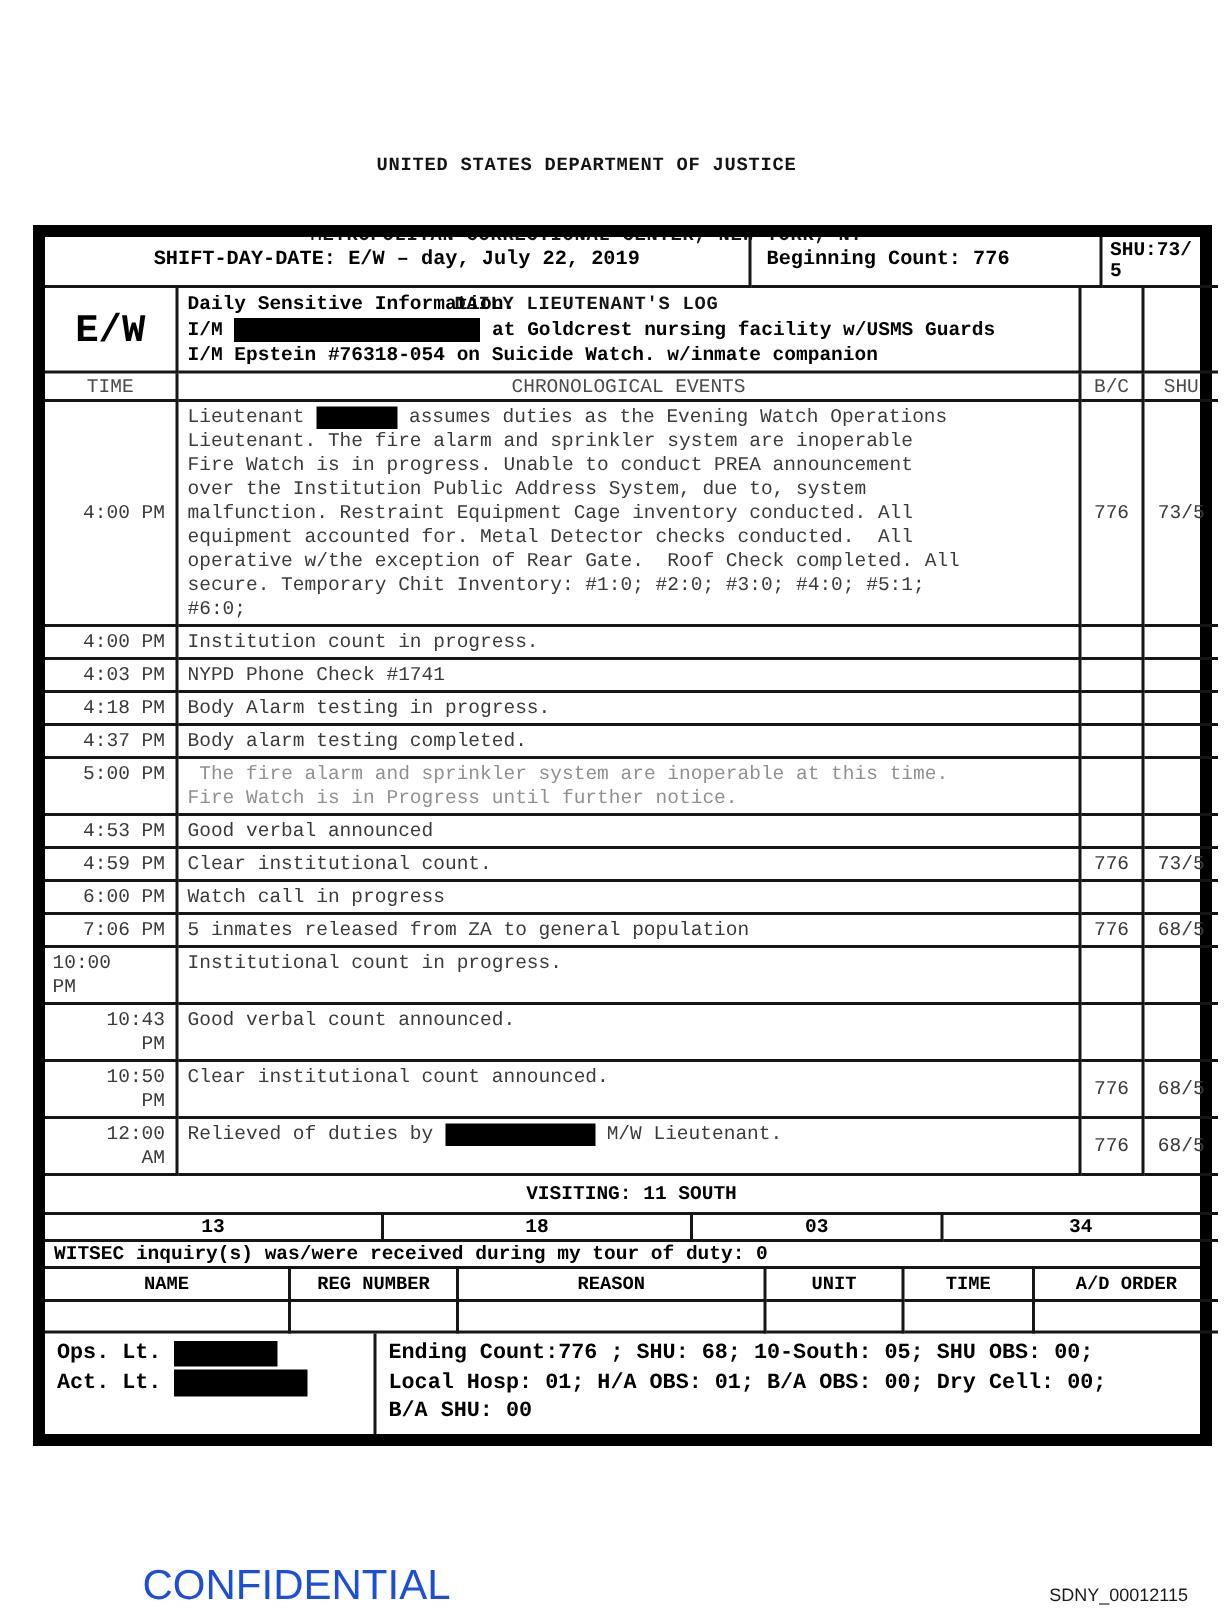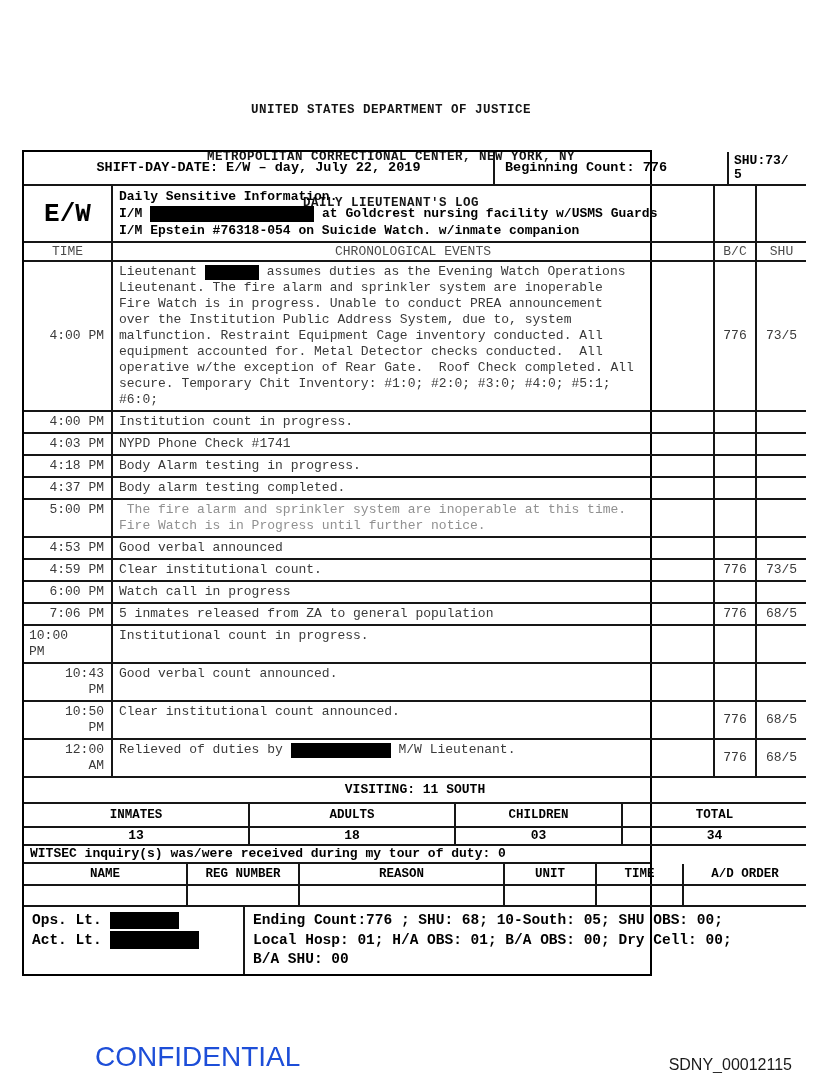--- a/index.html
+++ b/index.html
@@ -8,22 +8,22 @@
     position:relative; width:816px; height:1073px; background:#fff;
     font-family:"Liberation Mono","DejaVu Sans Mono",monospace; color:#3a3a3a;
     overflow:hidden;
   }
   .doc-header {
     position:absolute; top:72px; left:0; width:782px; text-align:center;
     font-weight:bold; font-size:12.5px; line-height:15.5px; color:#141414;
     letter-spacing:0.5px; white-space:pre;
   }
   .tables {
-    position:absolute; left:22px; top:150px; width:630px;
-    border:2px solid #000000;
+    position:absolute; left:22px; top:150px; width:786px;
+    border:8px solid #000000;
   }
   table { width:100%; border-collapse:collapse; table-layout:fixed; }
   td { border-right:2px solid #161616; border-bottom:2px solid #161616;
        padding:1px 6px; vertical-align:top; font-size:13px; line-height:16px;
        overflow:hidden; }
   td:last-child { border-right:none; }
   .tables table:last-child tr:last-child td { border-bottom:none; }
 
   
   .shift-cell { font-weight:bold; color:#000; text-align:center; font-size:13.5px; padding:6px 4px; vertical-align:middle; }
@@ -65,21 +65,21 @@
   .foot .summary { white-space:pre-wrap; }
 
   .confidential {
     position:absolute; left:95px; top:1041px;
     font-family:"Liberation Sans","DejaVu Sans",sans-serif;
     font-size:28px; letter-spacing:0px; color:#1d4ed8;
   }
   .bates {
     position:absolute; right:24px; top:1056px;
     font-family:"Liberation Sans","DejaVu Sans",sans-serif;
-    font-size:16px; color:#1a1a1a;
+    font-size:12px; color:#1a1a1a;
   }
 </style>
 </head>
 <body>
 
 <div class="page">
 
   <div class="doc-header">
     <div>UNITED STATES DEPARTMENT OF JUSTICE</div>
     <div>METROPOLITAN CORRECTIONAL CENTER, NEW YORK, NY</div>
@@ -235,26 +235,20 @@
       </table>
 
     <table>
       <colgroup>
           <col style="width:225px">
           <col style="width:206px">
           <col style="width:167px">
           <col style="width:184px">
         </colgroup>
       <tbody>
-          <tr class="vis-h">
-        <td>INMATES</td>
-        <td>ADULTS</td>
-        <td>CHILDREN</td>
-        <td>TOTAL</td>
-      </tr>
       <tr class="vis-v">
         <td>13</td>
         <td>18</td>
         <td>03</td>
         <td>34</td>
       </tr>
     </tbody>
       </table>
 
     <table>

